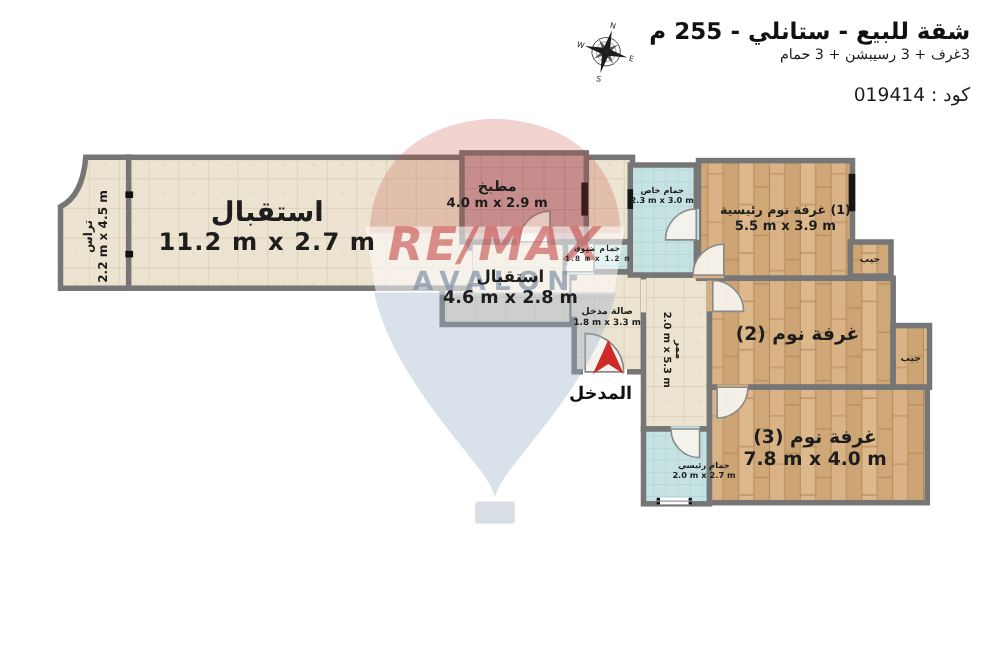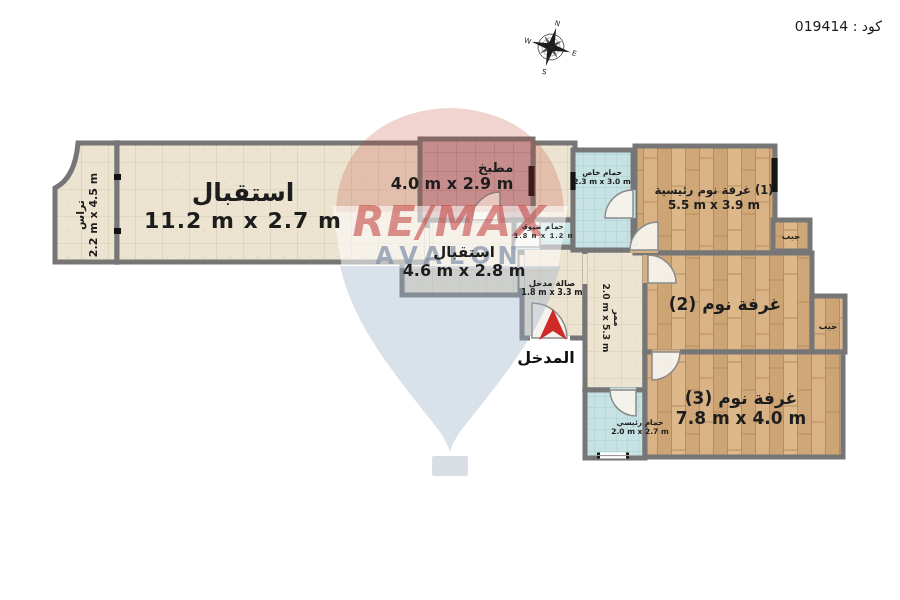--- a/index.html
+++ b/index.html
@@ -11,32 +11,32 @@
   .labels{position:absolute;left:0;top:0;width:900px;height:600px;pointer-events:none;}
   .label{position:absolute;transform:translate(-50%,-50%);text-align:center;
          color:#1d1d1d;line-height:1.18;white-space:nowrap;font-weight:bold;}
   .label .rn{display:block;direction:rtl;}
   .label .rd{display:block;direction:ltr;}
   .rot-ccw{transform:translate(-50%,-50%) rotate(-90deg);}
   .rot-cw{transform:translate(-50%,-50%) rotate(90deg);}
   .sz-xl .rn{font-size:25px;} .sz-xl .rd{font-size:22px;letter-spacing:1px;}
   .sz-lg .rn{font-size:17px;} .sz-lg .rd{font-size:17px;}
   .sz-md .rn{font-size:15px;} .sz-md .rd{font-size:16px;}
-  .sz-kt .rn{font-size:13px;text-align:right;} .sz-kt .rd{font-size:16px;}
+  .sz-kt .rn{font-size:13px;} .sz-kt .rd{font-size:12px;}
   .sz-mb .rn{font-size:11.5px;} .sz-mb .rd{font-size:12px;}
   .sz-sm .rn{font-size:8.5px;} .sz-sm .rd{font-size:8px;}
   .sz-xs .rn{font-size:7.5px;} .sz-xs .rd{font-size:7.5px;}
   .sz-rt .rn{font-size:11px;} .sz-rt .rd{font-size:11px;}
   .sz-cr .rn{font-size:9px;} .sz-cr .rd{font-size:9px;}
   .entr{position:absolute;transform:translate(-50%,-50%);font-size:16px;font-weight:bold;
         color:#0f0f0f;direction:rtl;white-space:nowrap;}
   .header{position:absolute;top:16px;right:18px;text-align:right;direction:rtl;color:#111;}
   .header .t{font-size:21px;font-weight:bold;}
   .header .s{font-size:13px;margin-top:3px;color:#1a1a1a;}
-  .header .c{font-size:14px;margin-top:2px;color:#1a1a1a;}
+  .header .c{font-size:17px;margin-top:19px;color:#1a1a1a;}
 </style>
 </head>
 <body>
 
 <div class="stage">
 
   <svg width="900" height="600" viewBox="0 0 900 600">
     <defs>
       <pattern id="tile" width="27" height="27" patternUnits="userSpaceOnUse">
         <rect width="27" height="27" fill="#ece3d1"></rect>
@@ -198,16 +198,18 @@
       <span class="rd">7.8 m x 4.0 m</span>
     </div>
     <div class="label sz-xs" style="left:640px;top:428px;">
       <span class="rn">حمام رئيسي</span>
       <span class="rd">2.0 m x 2.7 m</span>
     </div>
     <div class="entr" style="left:546px;top:357px;">المدخل</div>
   </div>
 
   <div class="header">
+    <div class="t">شقة للبيع - ستانلي - 255 م</div>
+    <div class="s">3غرف + 3 رسيبشن + 3 حمام</div>
     <div class="c">كود : 019414</div>
   </div>
 
 </div>
 
 </body></html>

